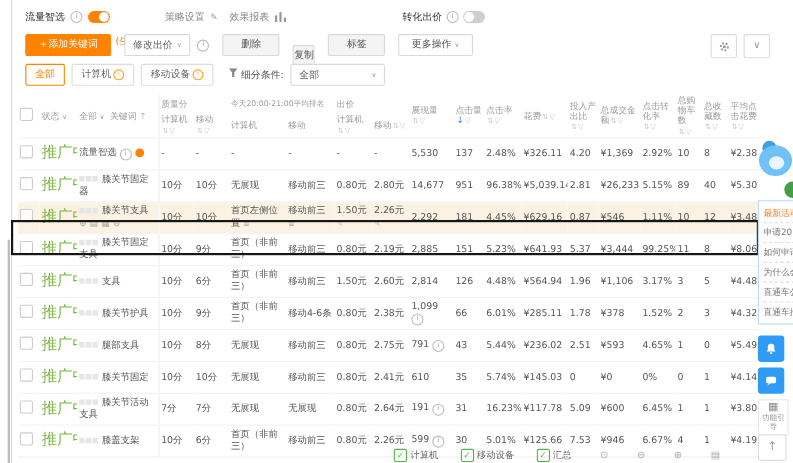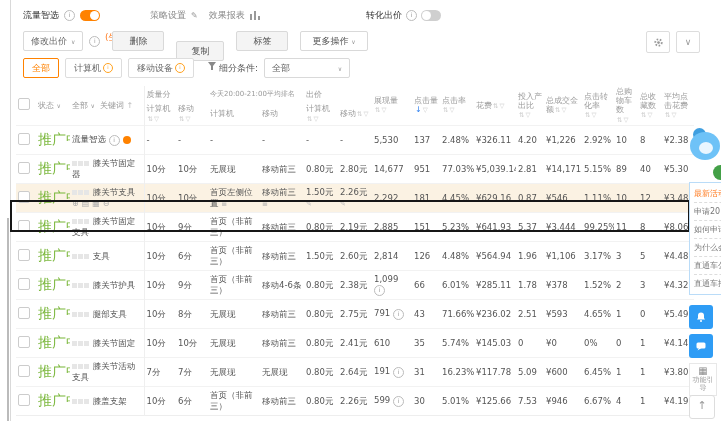--- a/index.html
+++ b/index.html
@@ -101,27 +101,28 @@
   </div>
   <div class="tb-right">
     <span style="color:#333;">转化出价</span>
     <span class="inf">i</span>
     <span class="tog off">
         <i></i>
       </span>
   </div>
 
   <div class="toolbar">
+    <button class="btn primary">＋添加关键词</button>
     <span class="sel">
         <span>修改出价</span>
         <span class="caret">∨</span>
       </span>
     <span class="inf" style="margin-left:-6px;">i</span>
     <button class="btn" style="padding:0 16px;">删除</button>
-    <button class="btn" style="padding:0 14px;margin-top:20px;">复制</button>
+    <button class="btn" style="padding:0 0;margin-top:20px;">复制</button>
     <button class="btn" style="padding:0 16px;">标签</button>
     <button class="btn" style="background:#fff;"><span>更多操作</span> <span class="caret">∨</span></button>
   </div>
   <div class="icon-btns">
     <span class="icon-btn">
       <svg width="11" height="11" viewBox="0 0 24 24">
           <circle cx="12" cy="12" r="7" fill="none" stroke="#999" stroke-width="4" stroke-dasharray="3.5 3.5"></circle>
           <circle cx="12" cy="12" r="3" fill="#999"></circle>
         </svg>
     </span>
@@ -206,42 +207,42 @@
             <td>-</td>
             <td>-</td>
             <td>-</td>
             <td>-</td>
             <td>-</td>
             <td>5,530</td>
             <td>137</td>
             <td>2.48%</td>
             <td>¥326.11</td>
             <td>4.20</td>
-            <td>¥1,226</td>
+            <td>¥1,369</td>
             <td>2.92%</td>
             <td>10</td>
             <td>8</td>
             <td>¥2.38</td>
           </tr>
           <tr class="">
             <td><span class="cb"></span></td>
             <td class="st">推广中</td>
             <td class="kwb"><span class="dots"><span></span><span></span><span></span></span> <span>膝关节固定器</span></td>
             <td>10分</td>
             <td>10分</td>
             <td>无展现</td>
             <td>移动前三</td>
             <td>0.80元</td>
             <td>2.80元</td>
             <td>14,677</td>
             <td>951</td>
-            <td>77.03%</td>
+            <td>96.38%</td>
             <td>¥5,039.14</td>
             <td>2.81</td>
-            <td>¥14,171</td>
+            <td>¥26,233</td>
             <td>5.15%</td>
             <td>89</td>
             <td>40</td>
             <td>¥5.30</td>
           </tr>
           <tr class="hl">
             <td><span class="cb"></span></td>
             <td class="st">推广中</td>
             <td class="kwb"><span class="dots"><span></span><span></span><span></span></span> <span>膝关节支具</span><div class="acticons"><span>⊕</span><span>▤</span><span>▦</span><span>⊖</span></div></td>
             <td>10分</td>
@@ -329,21 +330,21 @@
             <td class="st">推广中</td>
             <td class="kwb"><span class="dots"><span></span><span></span><span></span></span> <span>腿部支具</span></td>
             <td>10分</td>
             <td>8分</td>
             <td>无展现</td>
             <td>移动前三</td>
             <td>0.80元</td>
             <td>2.75元</td>
             <td>791 <span class="inf">i</span></td>
             <td>43</td>
-            <td>71.66%</td>
+            <td>5.44%</td>
             <td>¥236.02</td>
             <td>2.51</td>
             <td>¥593</td>
             <td>4.65%</td>
             <td>1</td>
             <td>0</td>
             <td>¥5.49</td>
           </tr>
           <tr class="">
             <td><span class="cb"></span></td>
@@ -438,13 +439,22 @@
         <rect x="3" y="5" rx="3" width="18" height="12" fill="#fff"></rect>
         <path d="M8 16l-3 5 8-5z" fill="#fff"></path>
       </svg>
   </span>
   <div class="guide">
     <div class="g">▦</div>
     <div>功能引导</div>
   </div>
   <div class="up"><span>↑</span></div>
 
+  <div class="legend" id="legend">
+      <span><span class="gcb">✓</span>计算机</span>
+      <span><span class="gcb">✓</span>移动设备</span>
+      <span><span class="gcb">✓</span>汇总</span>
+      <span class="ic">⊙</span>
+      <span class="ic">⊖</span>
+      <span class="ic">⊕</span>
+      <span class="ic">▤</span>
+    </div>
 </div>
 
 </body></html>

